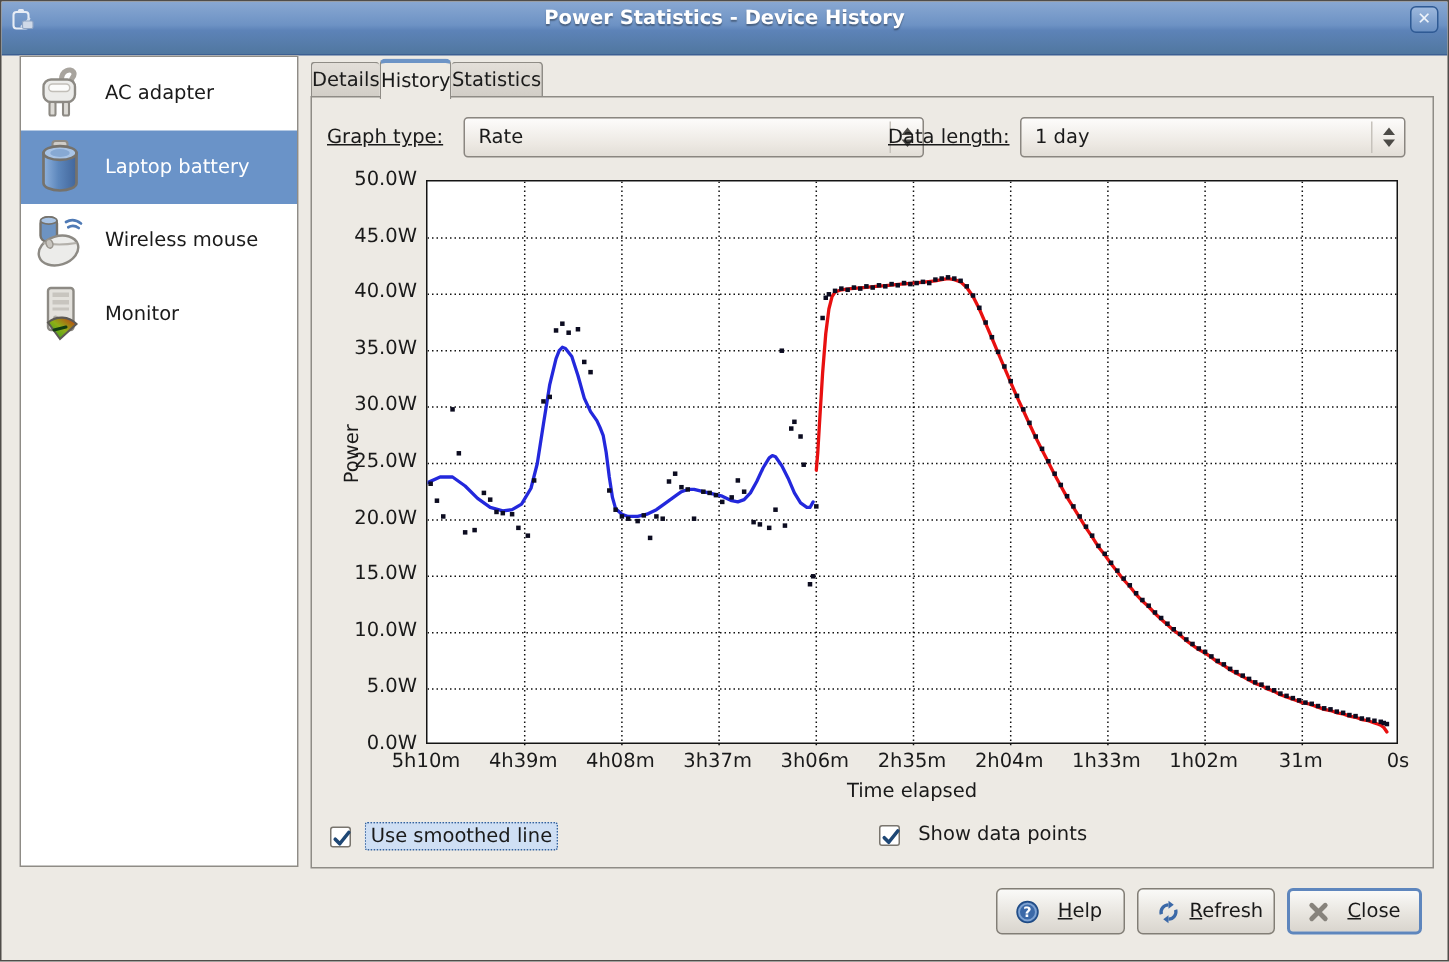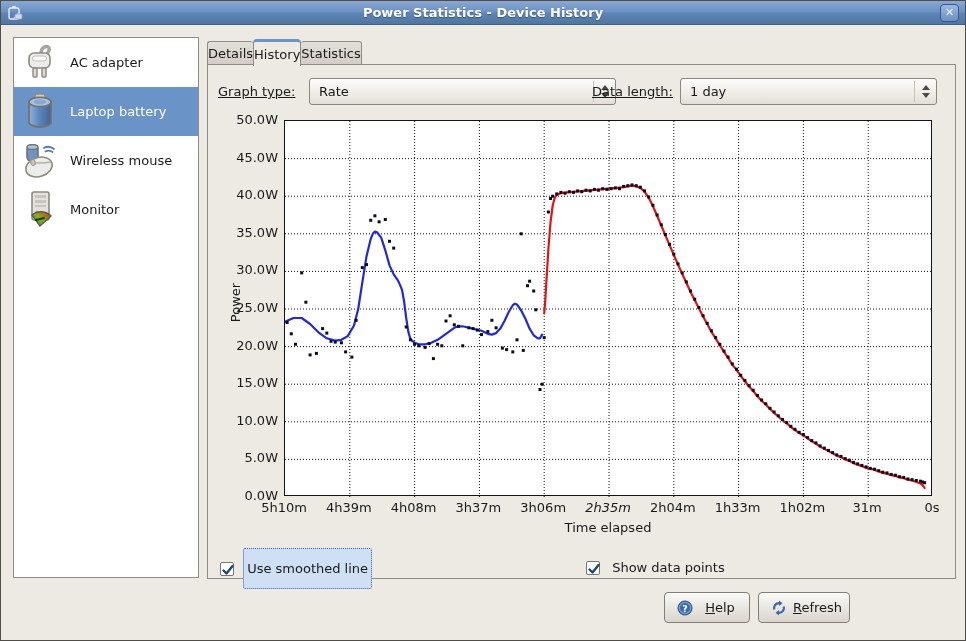--- a/index.html
+++ b/index.html
@@ -3,21 +3,21 @@
 <meta charset="utf-8">
 <style>
   * { margin:0; padding:0; box-sizing:border-box; }
   html,body { background:#9a9a9a; font-family:"DejaVu Sans","Liberation Sans",sans-serif; }
   #window {
     position:relative; width:966px; height:641px; background:#edeae4;
     border:1px solid #504d49; overflow:hidden;
   }
   
   #titlebar {
-    position:absolute; left:0; top:0; width:100%; height:24px;
+    position:absolute; left:0; top:0; width:100%; height:36px;
     background:linear-gradient(#89a8d2 0%, #6d92c4 45%, #5d83b8 55%, #50779f 100%);
     border-bottom:1px solid #3c5f92;
   }
   #titlebar .title {
     position:absolute; left:0; right:0; top:0; height:24px; line-height:24px;
     text-align:center; color:#fff; font-weight:bold; font-size:13px;
     text-shadow:0 1px 1px rgba(0,0,0,.35);
   }
   #app-icon { position:absolute; left:6px; top:4px; width:16px; height:16px; }
   #win-close {
@@ -84,21 +84,21 @@
     font-size:13px; color:#1a1a1a; transform:rotate(-90deg);
   }
   #xlabel-time { position:absolute; left:76px; top:455px; width:648px; text-align:center; font-size:13px; color:#1a1a1a; }
   
   .checkrow { position:absolute; top:483px; height:20px; font-size:13px; color:#1a1a1a; }
   .cbox {
     display:inline-block; vertical-align:middle; width:14px; height:14px;
     background:#fff; border:1px solid #79756e; border-radius:2px; position:relative; cursor:pointer;
   }
   .cbox svg { position:absolute; left:0px; top:0px; }
-  .cblabel { display:inline-block; vertical-align:middle; margin-left:5px; cursor:pointer; padding:12px 3px; }
+  .cblabel { display:inline-block; vertical-align:middle; margin-left:5px; cursor:pointer; padding:1px 3px; }
   .cblabel.focused { background:#cfdff4; border:1px dotted #36639c; border-radius:2px; }
   
   .btn {
     position:absolute; top:591px; height:31px; border:1px solid #827e76; border-radius:4px;
     background:linear-gradient(#fafaf8,#e8e5df 55%,#d9d5ce); cursor:pointer;
     font-size:13px; color:#1a1a1a; text-align:center;
   }
   .btn .bicon { position:absolute; left:12px; top:7px; width:16px; height:16px; }
   .btn .blabel { position:absolute; left:34px; right:8px; top:0; height:29px; line-height:29px; }
   .btn.default { border:2px solid #5e86bd; }
@@ -397,21 +397,21 @@
           <rect x="638.1" y="360.2" width="3" height="3" fill="#0c0c20"></rect>
         </svg>
     </div>
 
     <div id="x-ticks">
         <div class="xlab" style="left: 76px; top: 435px;">5h10m</div>
         <div class="xlab" style="left: 140.8px; top: 435px;">4h39m</div>
         <div class="xlab" style="left: 205.6px; top: 435px;">4h08m</div>
         <div class="xlab" style="left: 270.4px; top: 435px;">3h37m</div>
         <div class="xlab" style="left: 335.2px; top: 435px;">3h06m</div>
-        <div class="xlab" style="left: 400px; top: 435px; font-style: italic;">2h35m</div>
+        <div class="xlab" style="left: 400px; top: 435px;">2h35m</div>
         <div class="xlab" style="left: 464.8px; top: 435px;">2h04m</div>
         <div class="xlab" style="left: 529.6px; top: 435px;">1h33m</div>
         <div class="xlab" style="left: 594.4px; top: 435px;">1h02m</div>
         <div class="xlab" style="left: 659.2px; top: 435px;">31m</div>
         <div class="xlab" style="left: 724px; top: 435px;">0s</div>
       </div>
     <div id="xlabel-time">Time elapsed</div>
 
     <div class="checkrow" style="left:12px;">
       <span class="cbox" id="cb-smooth"><svg width="14" height="14" viewBox="0 0 14 14">
@@ -441,14 +441,22 @@
     <span class="bicon">
       <svg width="16" height="16" viewBox="0 0 16 16">
         <path d="M3.2,9.5 A5,5 0 0 1 8,3.2" fill="none" stroke="#3b69a8" stroke-width="2.2"></path>
         <path d="M12.8,6.5 A5,5 0 0 1 8,12.8" fill="none" stroke="#3b69a8" stroke-width="2.2"></path>
         <path d="M8,0.5 L11.5,3.2 L8,5.9 Z" fill="#3b69a8"></path>
         <path d="M8,10.1 L4.5,12.8 L8,15.5 Z" fill="#3b69a8"></path>
       </svg>
     </span>
     <span class="blabel"><u>R</u>efresh</span>
   </div>
+  <div class="btn default" id="btn-close" style="left:857px; width:90px;">
+    <span class="bicon">
+      <svg width="16" height="16" viewBox="0 0 16 16">
+        <path d="M3.5,3.5 L12.5,12.5 M12.5,3.5 L3.5,12.5" stroke="#87837c" stroke-width="3.2" stroke-linecap="round"></path>
+      </svg>
+    </span>
+    <span class="blabel"><u>C</u>lose</span>
+  </div>
 
 </div>
 
 </body></html>

